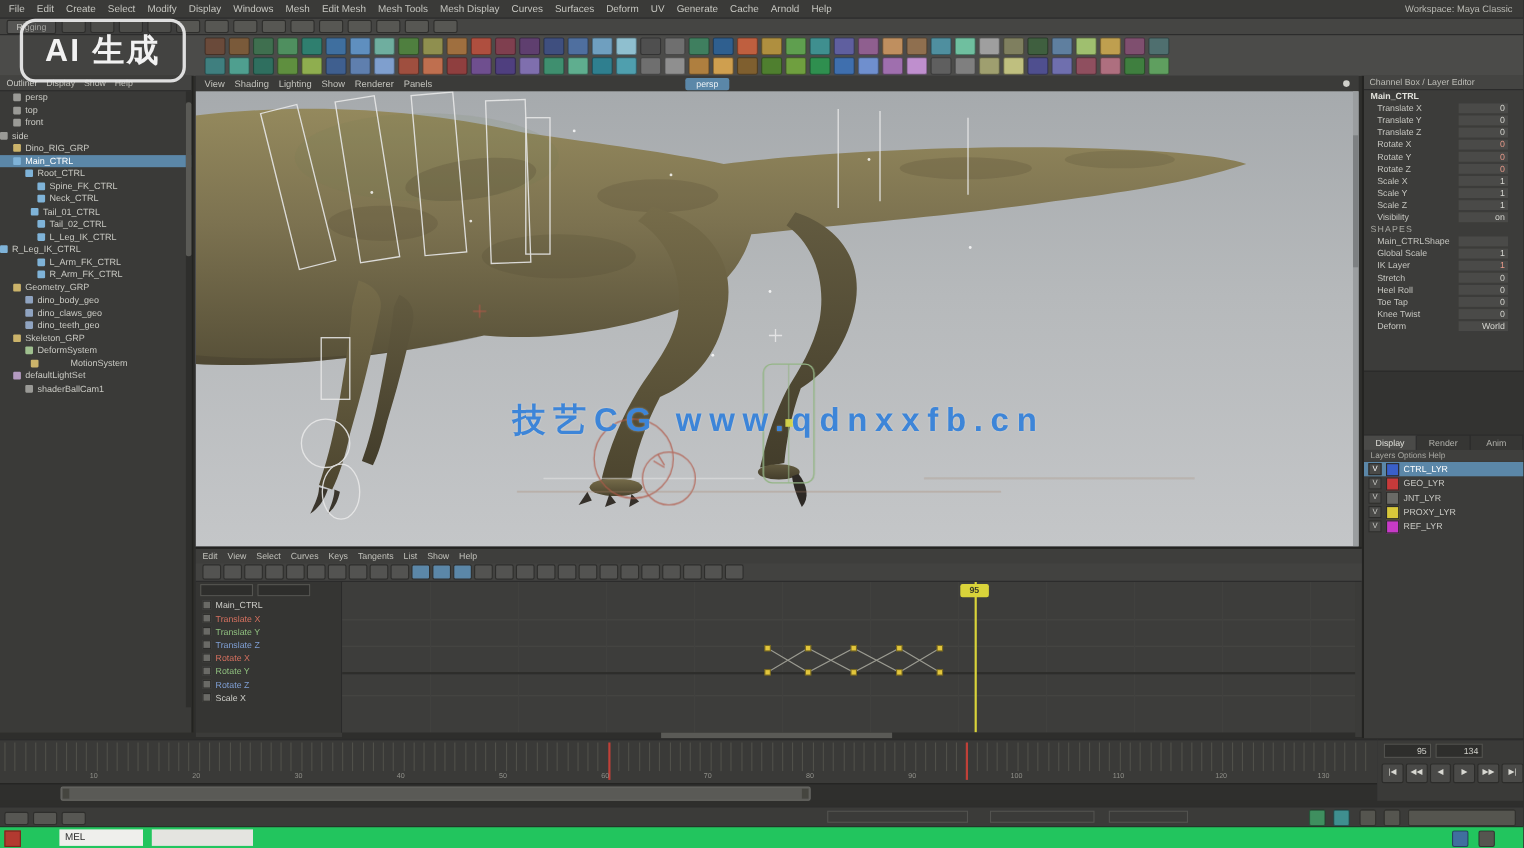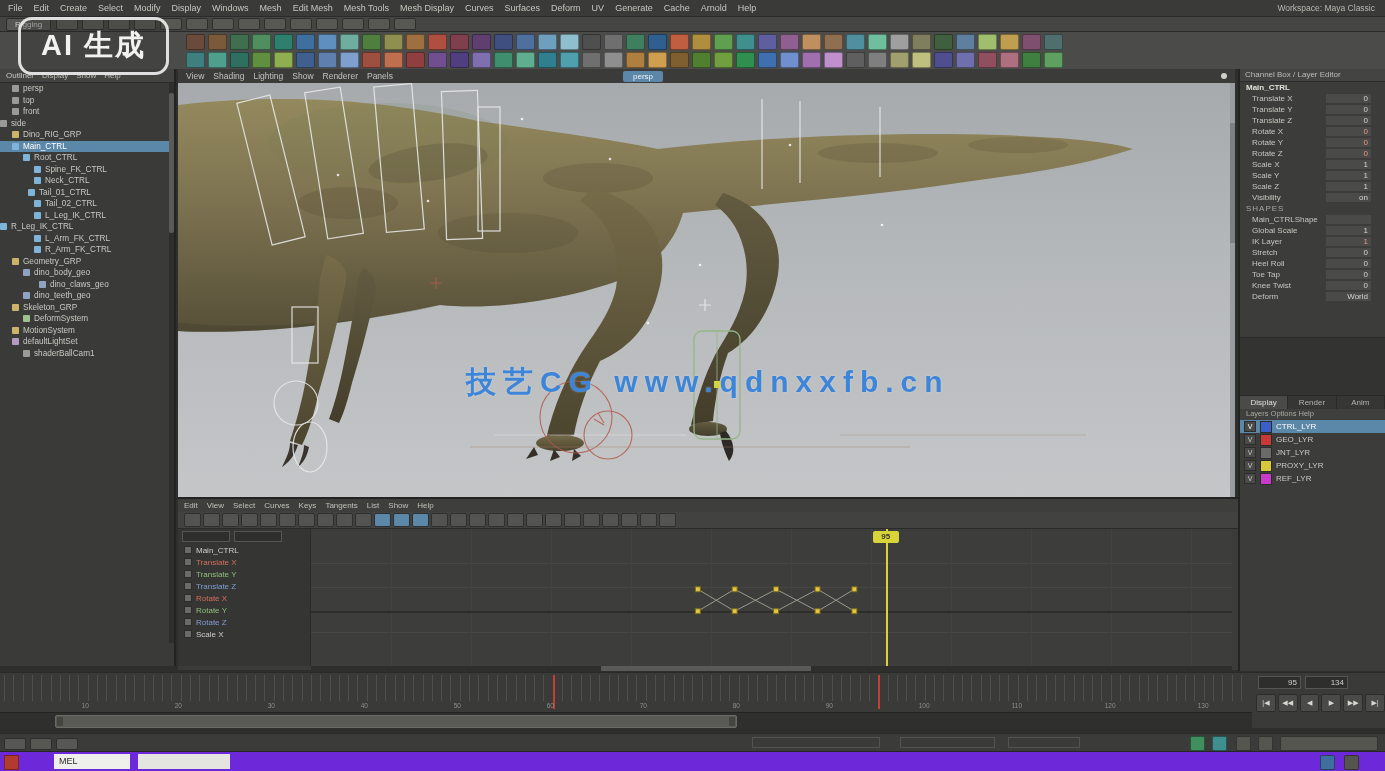--- a/index.html
+++ b/index.html
@@ -109,21 +109,21 @@
   #playback{left:1252px;top:672px;width:133px;height:56px;background:#3a3a38;border-top:1px solid #2a2a2a;box-sizing:border-box}
   #pb-fields{display:flex;gap:4px;padding:3px 0 0 6px}
   .pbf{width:38px;height:11px;line-height:11px;background:#2e2e2c;border:1px solid #555551;font-size:8px;text-align:right;padding-right:3px;color:#d0d0ca}
   #pb-btns{display:flex;gap:2px;padding:5px 0 0 4px}
   .pbb{width:19px;height:16px;line-height:16px;text-align:center;background:#4a4a48;border:1px solid #2c2c2a;border-radius:2px;font-size:7px;color:#d8d8d2}
 
   
   #rowA{left:0;top:733px;width:1385px;height:18px;background:#3b3b39;border-top:1px solid #2a2a2a;box-sizing:border-box}
   .bf{position:absolute;top:3px;height:11px;background:#34343
 2;border:1px solid #77777266;box-sizing:border-box}
-  #rowB{left:0;top:751px;width:1385px;height:20px;background:#6d28d9;border-top:1px solid #262624;box-sizing:border-box}
+  #rowB{left:0;top:751px;width:1385px;height:20px;background:#22c55e;border-top:1px solid #262624;box-sizing:border-box}
   #rec-btn{left:4px;top:3px;width:13px;height:13px;background:#b23a30;border:1px solid #7a241c}
   #mel-box{left:54px;top:2px;width:76px;height:15px;background:#efefec;color:#2a2a2a;font-size:9px;line-height:15px;padding-left:5px;box-sizing:border-box}
   #cmd-box{left:138px;top:2px;width:92px;height:15px;background:#e4e4e0;box-sizing:border-box}
   .sq{position:absolute;width:13px;height:13px;border-radius:2px;border:1px solid rgba(0,0,0,.4)}
 </style>
 </head>
 <body>
 
 <div id="menubar" class="a">
   <div id="menu-items">
@@ -328,37 +328,37 @@
         <div class="olbl">R_Arm_FK_CTRL</div>
       </div>
       <div class="orow" style="padding-left: 12px;">
         <div class="oic" style="background: rgb(203, 179, 106);"></div>
         <div class="olbl">Geometry_GRP</div>
       </div>
       <div class="orow" style="padding-left: 23px;">
         <div class="oic" style="background: rgb(143, 163, 192);"></div>
         <div class="olbl">dino_body_geo</div>
       </div>
-      <div class="orow" style="padding-left: 23px; margin-left: 16px;">
+      <div class="orow" style="padding-left: 23px;">
         <div class="oic" style="background: rgb(143, 163, 192);"></div>
         <div class="olbl">dino_claws_geo</div>
       </div>
       <div class="orow" style="padding-left: 23px;">
         <div class="oic" style="background: rgb(143, 163, 192);"></div>
         <div class="olbl">dino_teeth_geo</div>
       </div>
       <div class="orow" style="padding-left: 12px;">
         <div class="oic" style="background: rgb(203, 179, 106);"></div>
         <div class="olbl">Skeleton_GRP</div>
       </div>
       <div class="orow" style="padding-left: 23px;">
         <div class="oic" style="background: rgb(159, 192, 143);"></div>
         <div class="olbl">DeformSystem</div>
       </div>
-      <div class="orow" style="padding-left: 12px;">
+      <div class="orow" style="padding-left: 28px; gap: 25px;">
         <div class="oic" style="background: rgb(203, 179, 106);"></div>
         <div class="olbl">MotionSystem</div>
       </div>
       <div class="orow" style="padding-left: 12px;">
         <div class="oic" style="background: rgb(179, 154, 192);"></div>
         <div class="olbl">defaultLightSet</div>
       </div>
       <div class="orow" style="padding-left: 23px;">
         <div class="oic" style="background: rgb(154, 154, 150);"></div>
         <div class="olbl">shaderBallCam1</div>

